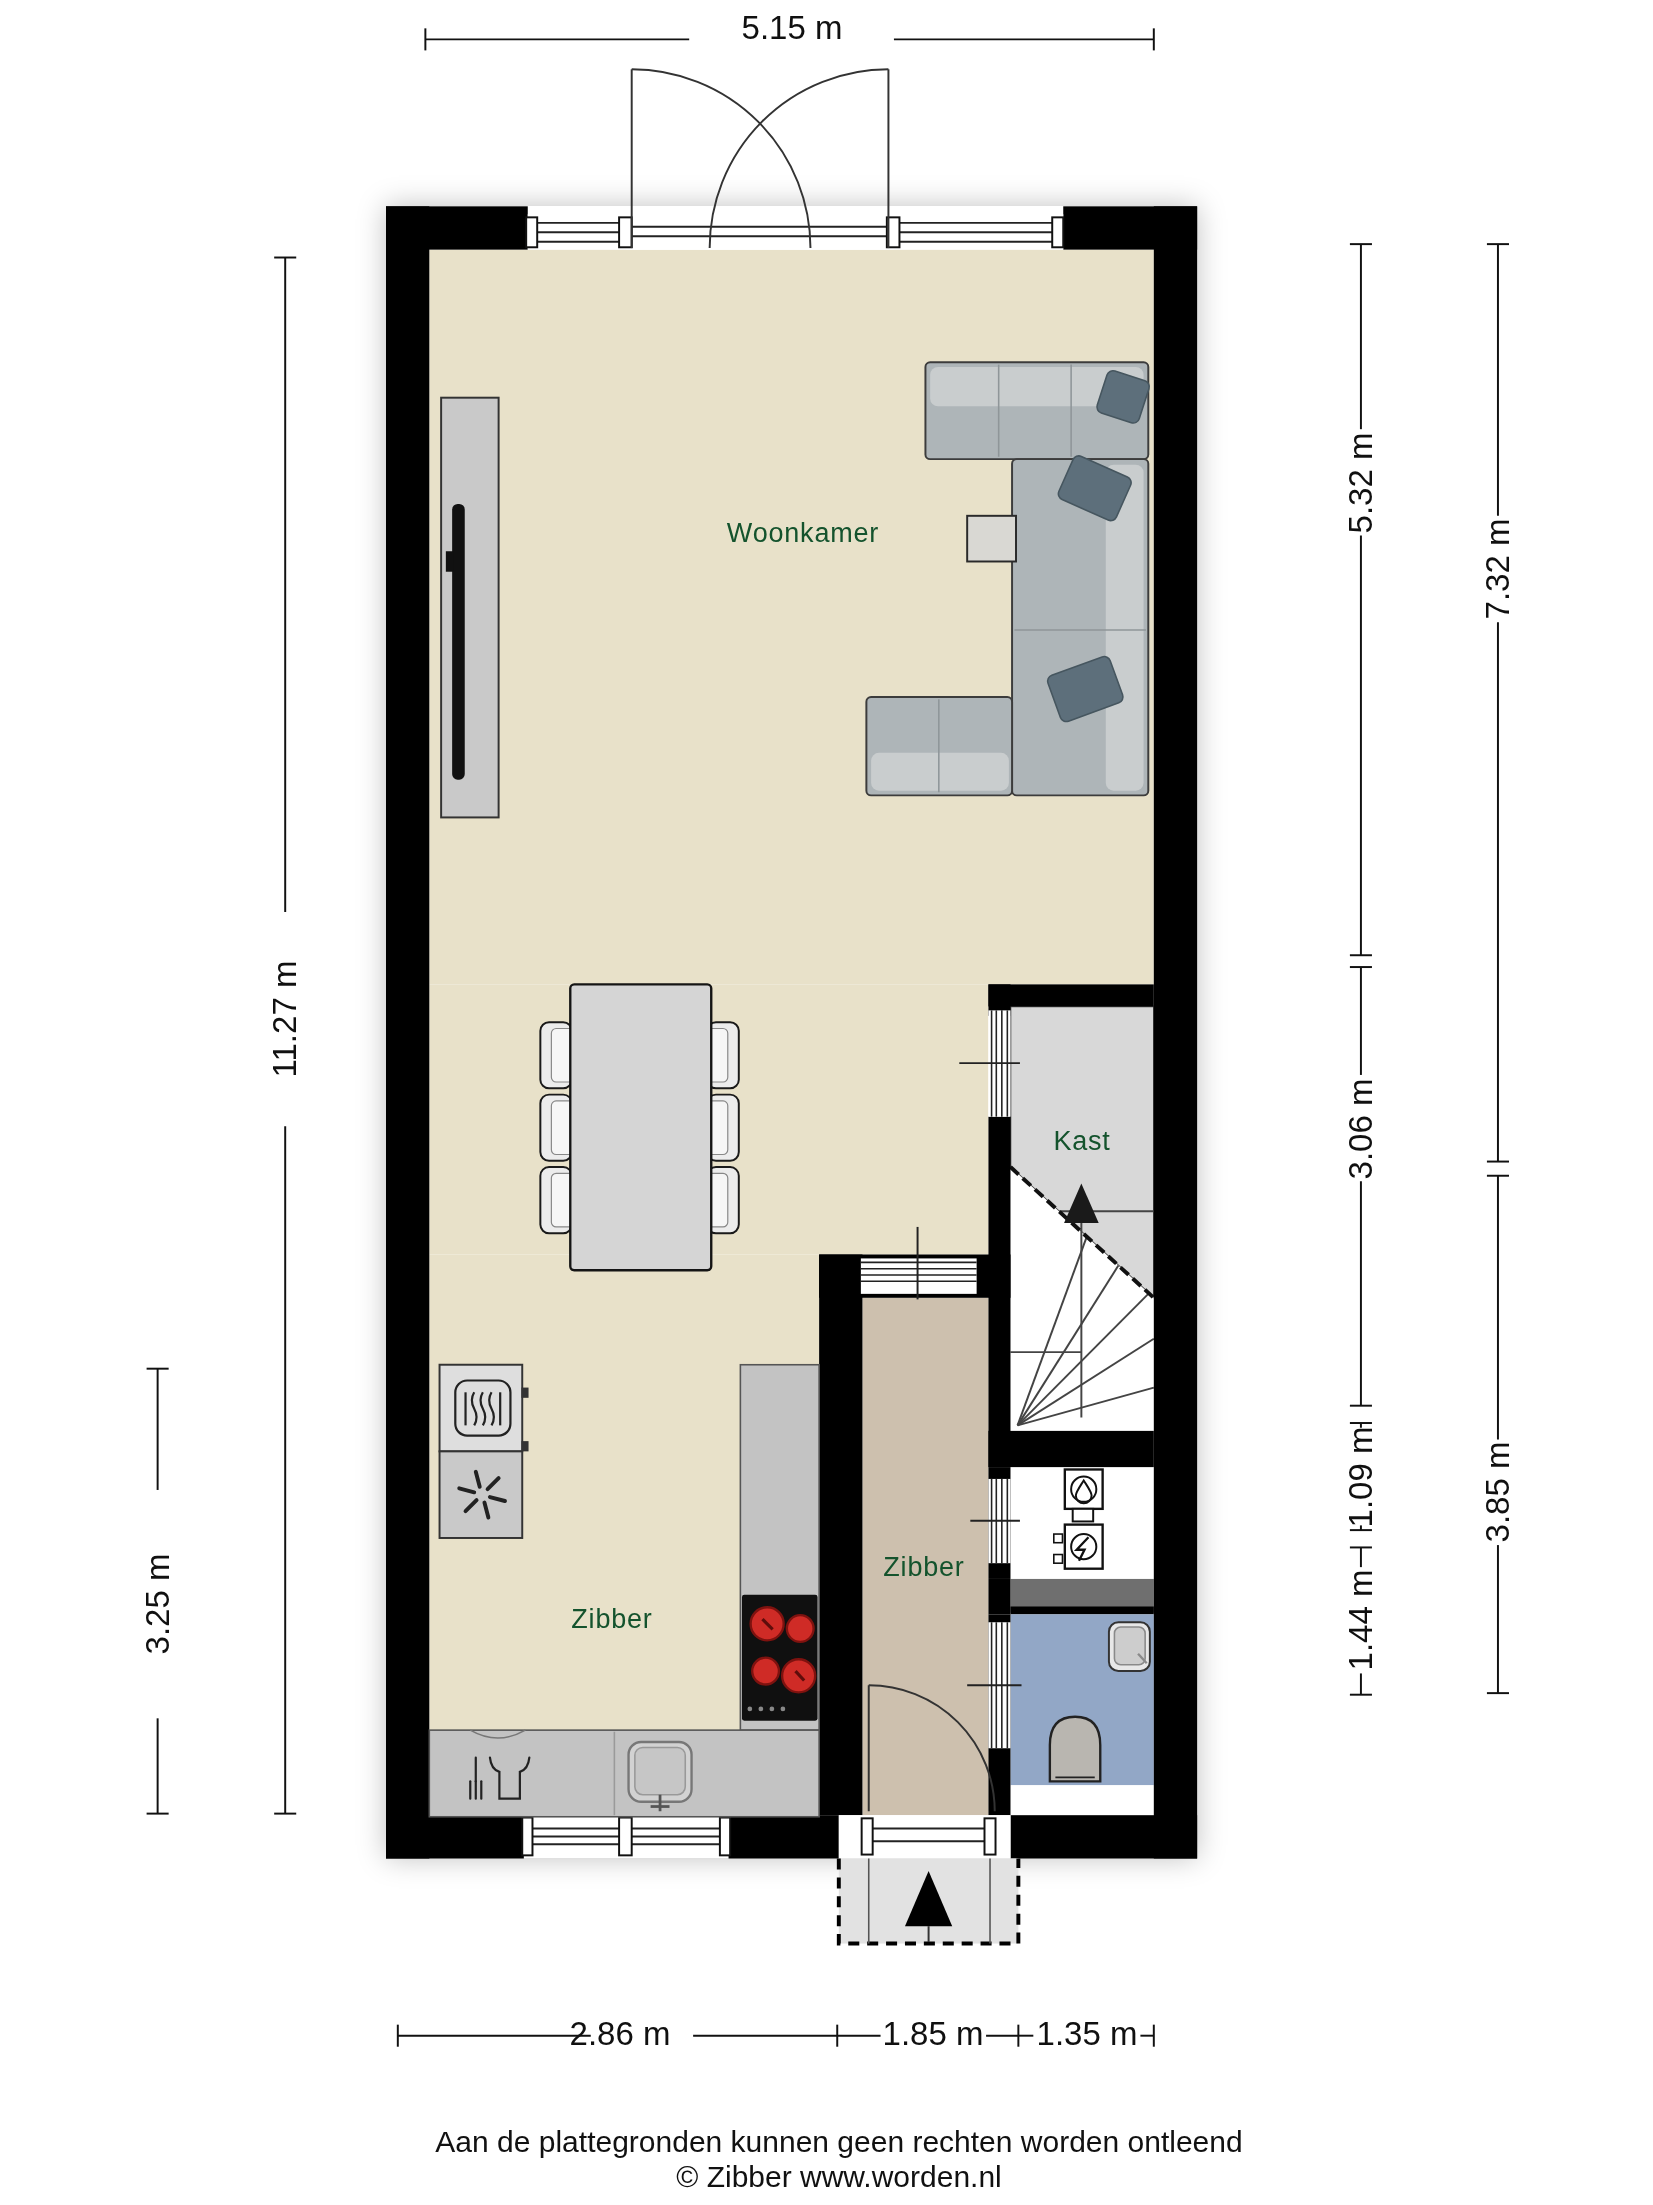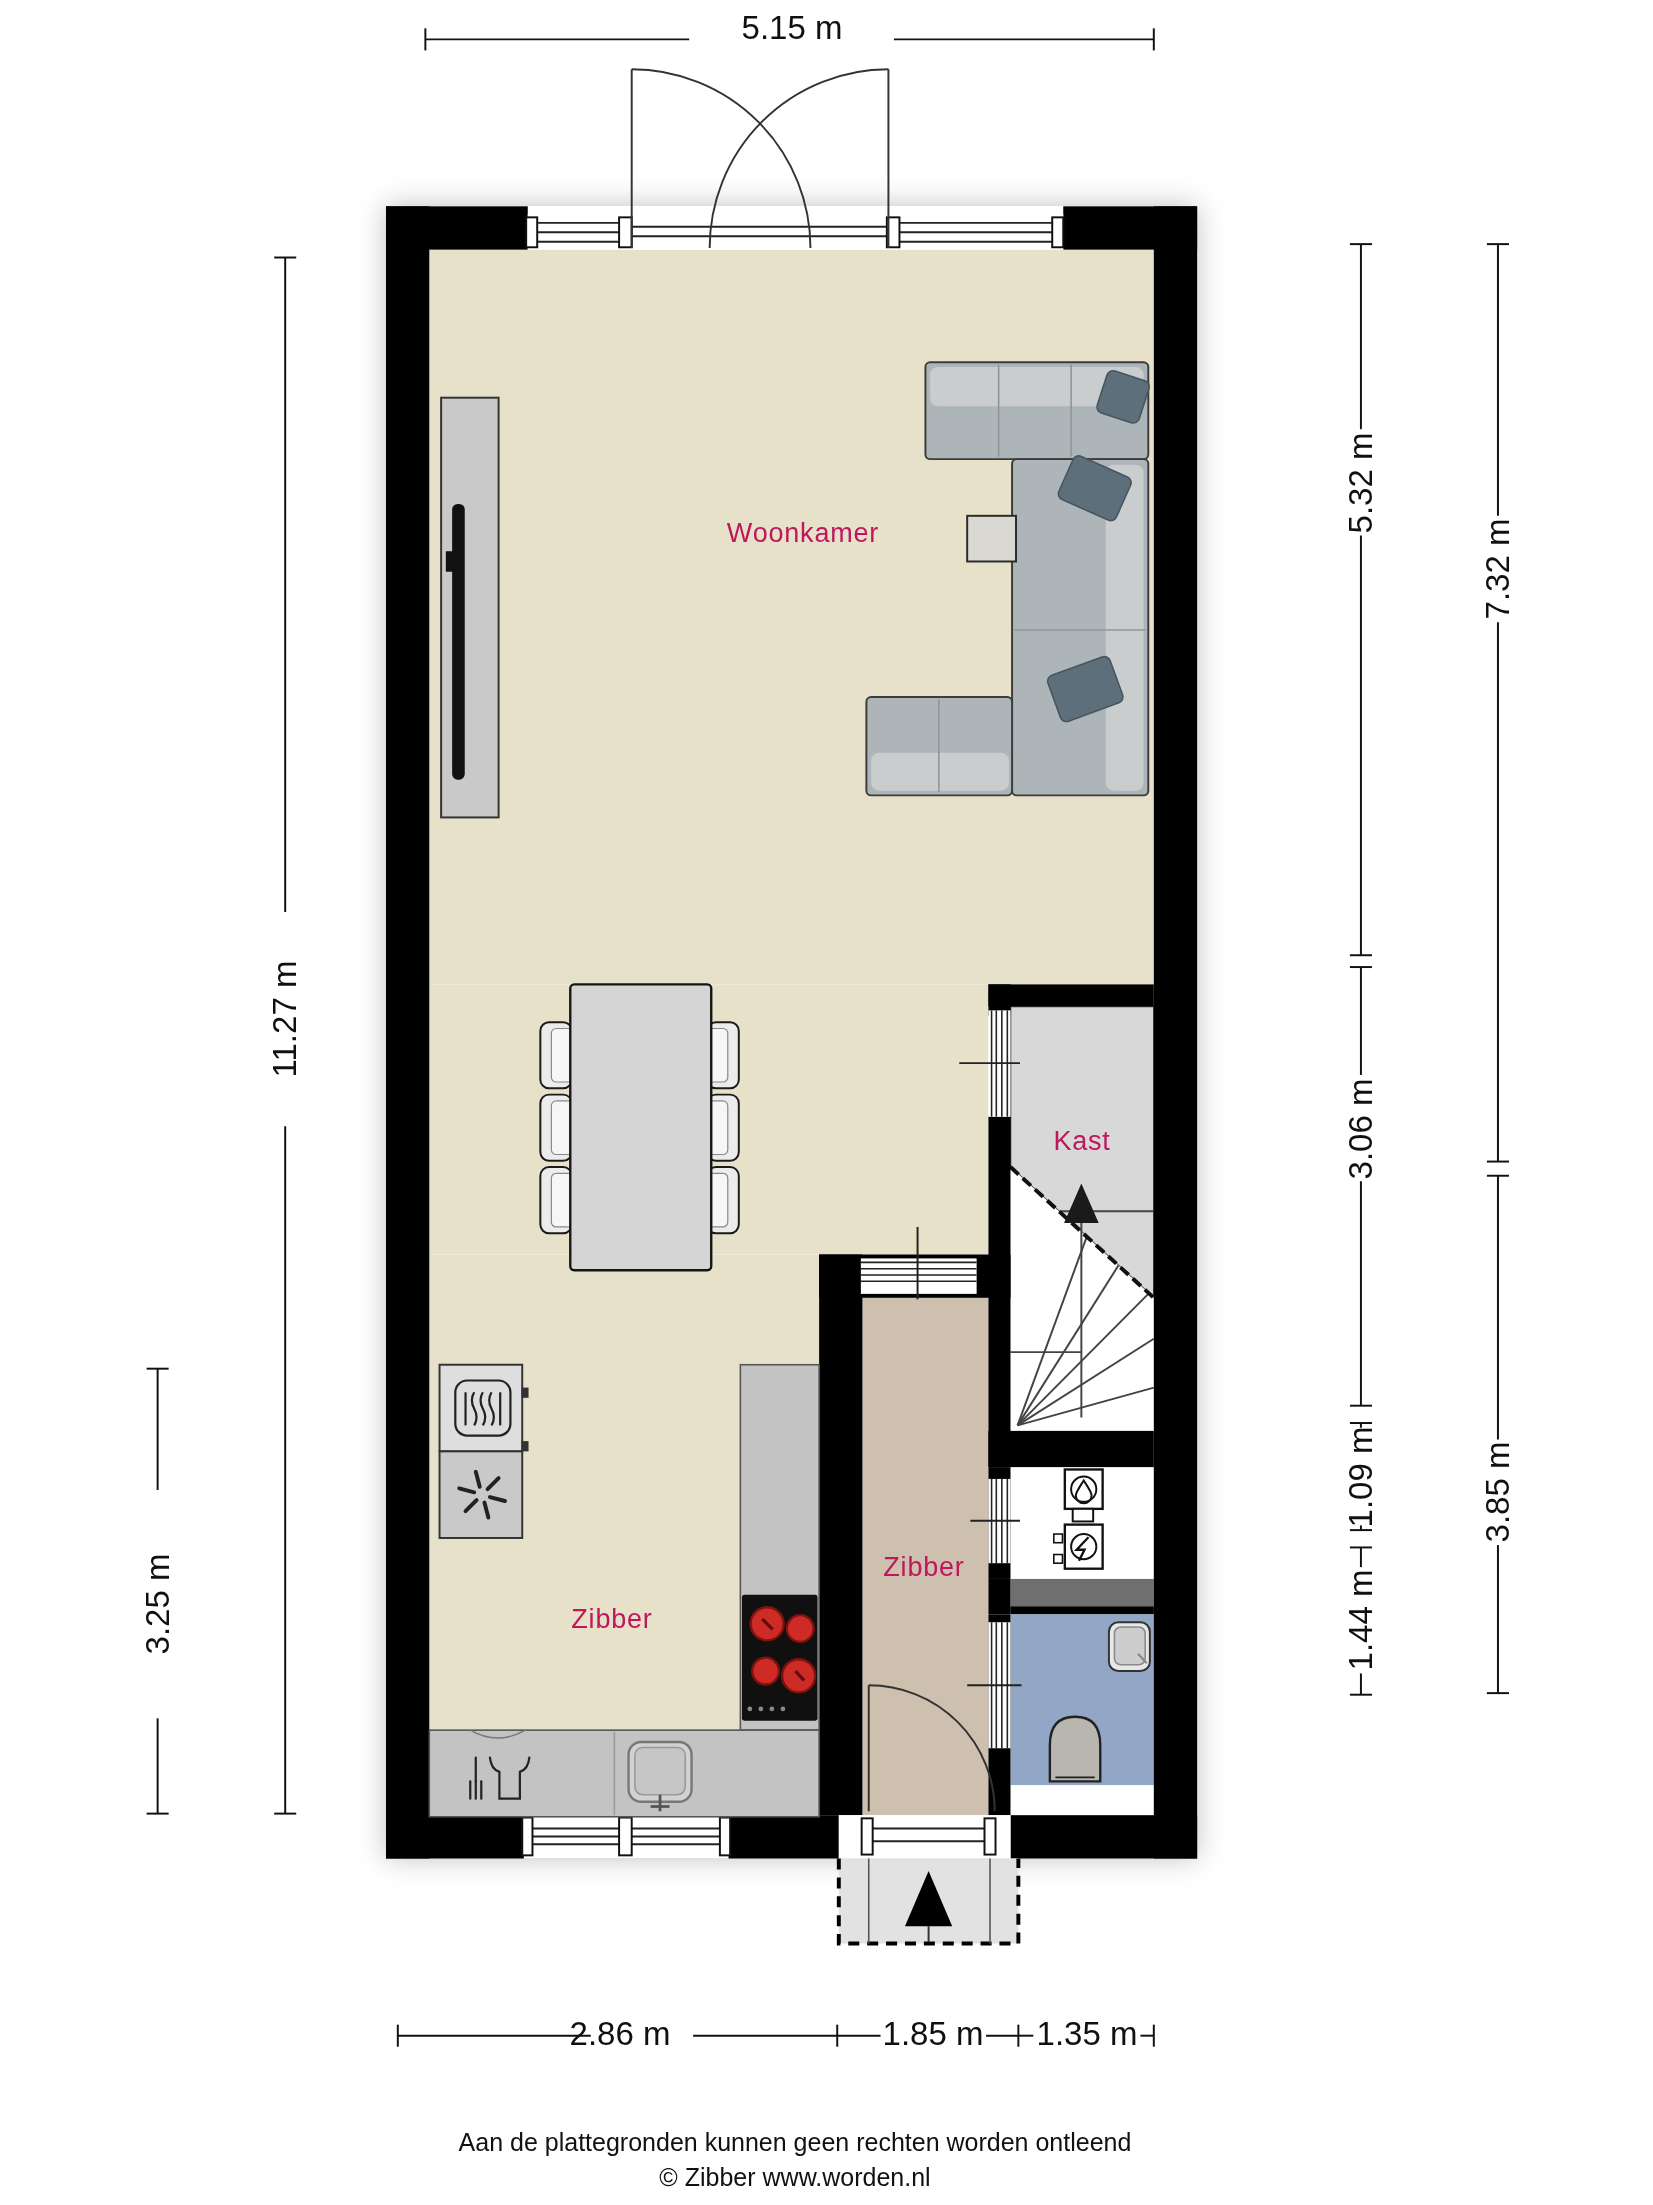--- a/index.html
+++ b/index.html
@@ -1,27 +1,27 @@
 <!DOCTYPE html>
 <html style="--c-wall: #000000; --c-floor_beige: #e8e1c9; --c-floor_entree: #cdc0ae; --c-floor_kast: #d8d8d8; --c-floor_toilet: #92a7c6; --c-counter: #c3c3c3; --c-appliance_light: #dedede; --c-appliance_dark: #c9c9c9; --c-sofa: #aeb5b8; --c-sofa_light: #c9cdce; --c-pillow: #5d6f7b; --c-table: #d5d5d5; --c-chair: #ececec; --c-cooktop: #101010; --c-burner: #cf2b26; --c-porch: #e2e2e2; --c-service_dark: #6f6f6f; --c-tv_cabinet: #c9c9c9; --c-line: #111111;font-size:12.6px"><head>
 <meta charset="utf-8">
 <style>
   html,body{margin:0;padding:0;background:#ffffff;}
   .stage{position:relative;width:1654px;height:2205px;background:#fff;
          font-family:"Liberation Sans",sans-serif;overflow:hidden;}
   .stage svg{position:absolute;left:0;top:0;}
   .plan-shadow{position:absolute;left:386px;top:206px;width:811px;height:1652px;
                box-shadow:0 0 27px rgba(0,0,0,.25);}
-  .lbl{position:absolute;transform:translate(-50%,-50%);font-size:27px;color:#be185d;
+  .lbl{position:absolute;transform:translate(-50%,-50%);font-size:27px;color:#14532d;
        white-space:nowrap;letter-spacing:0.8px;}
   .dim{position:absolute;transform:translate(-50%,-50%);font-size:33px;color:#101010;
        white-space:nowrap;}
   .dim.v{transform:translate(-50%,-50%) rotate(-90deg);}
-  .footer-line{position:absolute;left:795px;transform:translate(-50%,-50%);
-               font-size:25px;color:#111;white-space:nowrap;}
+  .footer-line{position:absolute;left:839px;transform:translate(-50%,-50%);
+               font-size:30px;color:#111;white-space:nowrap;}
   
   .w   {fill:var(--c-wall,#000);}
   .fbe {fill:var(--c-floor_beige,#e8e1c9);}
   .fen {fill:var(--c-floor_entree,#cdc0ae);}
   .fka {fill:var(--c-floor_kast,#d8d8d8);}
   .fto {fill:var(--c-floor_toilet,#92a7c6);}
   .cnt {fill:var(--c-counter,#c3c3c3);}
   .apl {fill:var(--c-appliance_light,#dedede);}
   .apd {fill:var(--c-appliance_dark,#c9c9c9);}
   .sof {fill:var(--c-sofa,#aeb5b8);}

